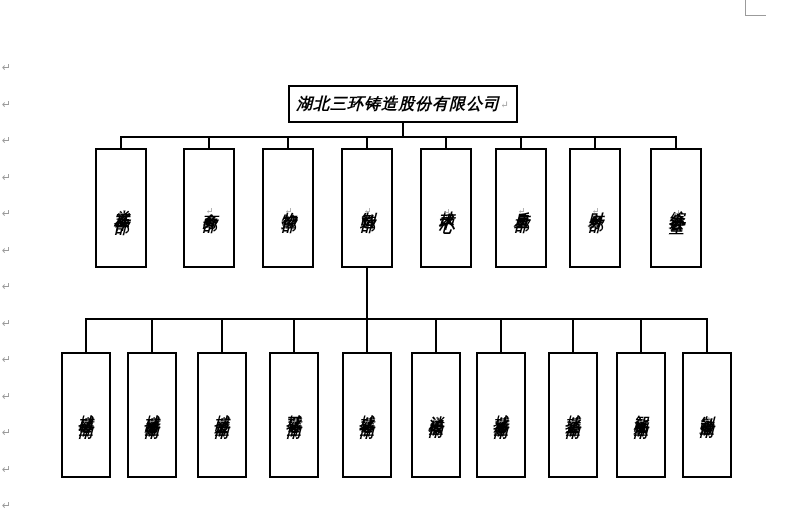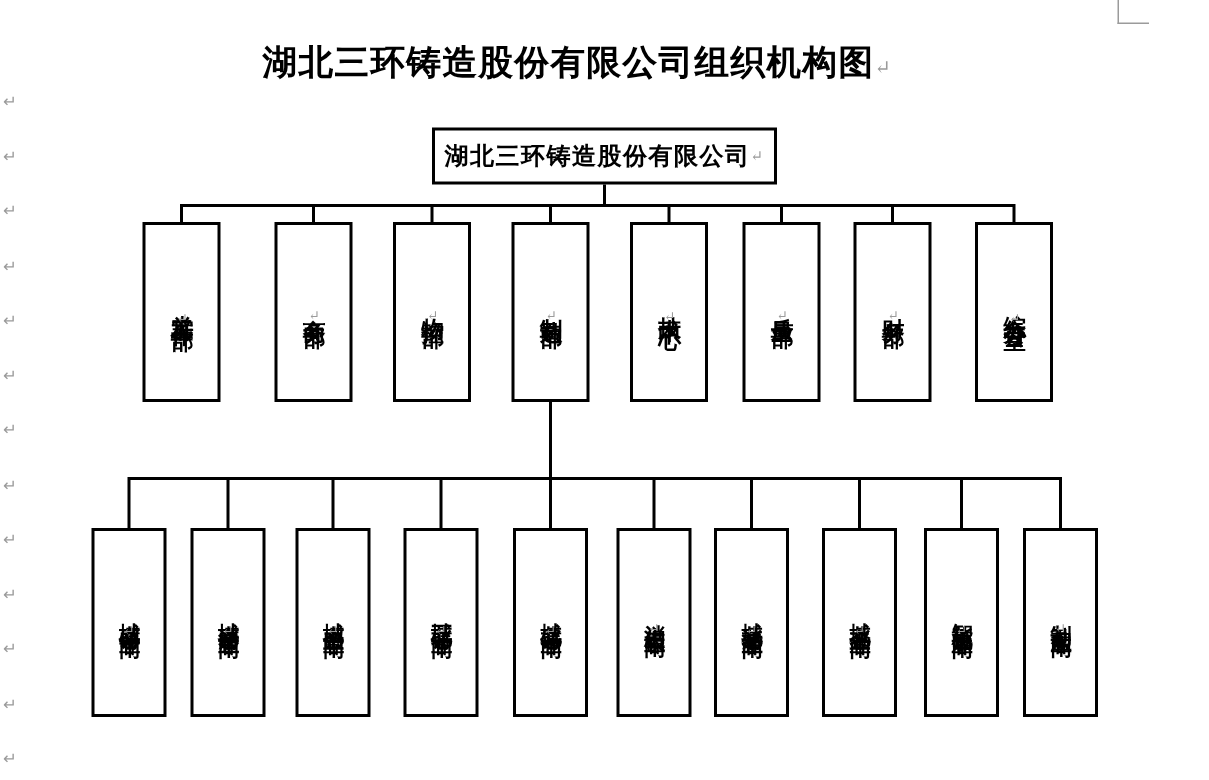--- a/index.html
+++ b/index.html
@@ -25,21 +25,21 @@
 
   
   .corner{
     position:absolute;left:745px;top:0;width:20px;height:15px;
     border-left:1px solid #9b9b9b;border-bottom:1px solid #9b9b9b;
   }
 
   
   .obox{
     position:absolute;box-sizing:border-box;border:2px solid #000;background:#fff;
-    display:flex;align-items:center;justify-content:center;color:#000;font-weight:bold;
+    display:flex;align-items:center;justify-content:center;color:#000;font-weight:bold;font-style:italic;
   }
   .root{left:288px;top:85px;width:230px;height:38px;font-size:16px;letter-spacing:1px;white-space:nowrap;}
   .root .pmark{font-size:10px;}
 
   .vbox .vtext{
     writing-mode:vertical-rl;text-orientation:upright;
     letter-spacing:2px;text-align:center;line-height:1;
   }
   .dept{top:148px;width:52px;height:120px;font-size:15px;}
   .shop{top:352px;width:50px;height:126px;font-size:14px;}
@@ -64,23 +64,20 @@
   <span class="lm" style="top:281px">↵</span>
   <span class="lm" style="top:318px">↵</span>
   <span class="lm" style="top:354px">↵</span>
   <span class="lm" style="top:391px">↵</span>
   <span class="lm" style="top:427px">↵</span>
   <span class="lm" style="top:464px">↵</span>
   <span class="lm" style="top:500px">↵</span>
 
   <div class="corner"></div>
 
-  <div class="title">
-    <span>湖北三环铸造股份有限公司组织机构图</span><span class="pmark">↵</span>
-  </div>
 
   <div class="obox root">
     <span>湖北三环铸造股份有限公司</span>
       <span class="pmark">↵</span>
   </div>
 
   <div class="vline" style="left:402px;top:123px;height:13px"></div>
   <div class="hline" style="left:120px;top:136px;width:557px"></div>
   <div class="vline" style="left:120px;top:138px;height:10px"></div>
   <div class="vline" style="left:208px;top:138px;height:10px"></div>

